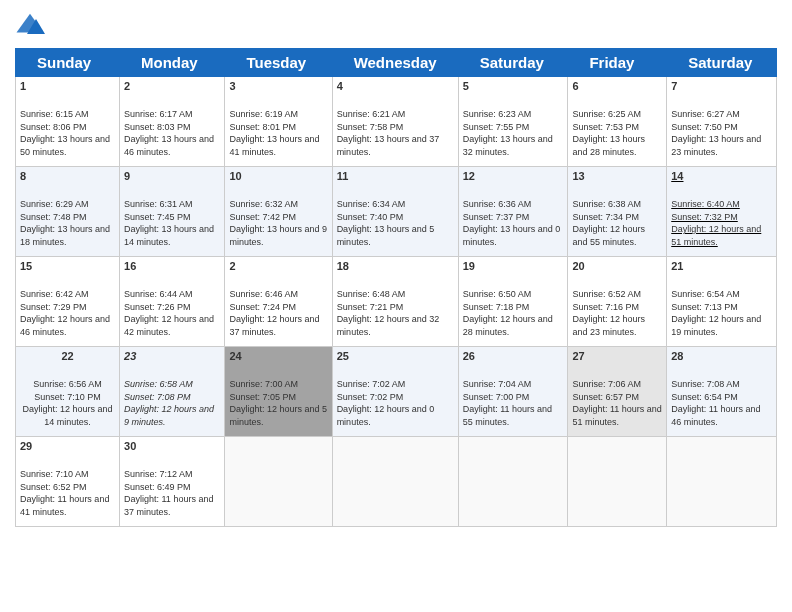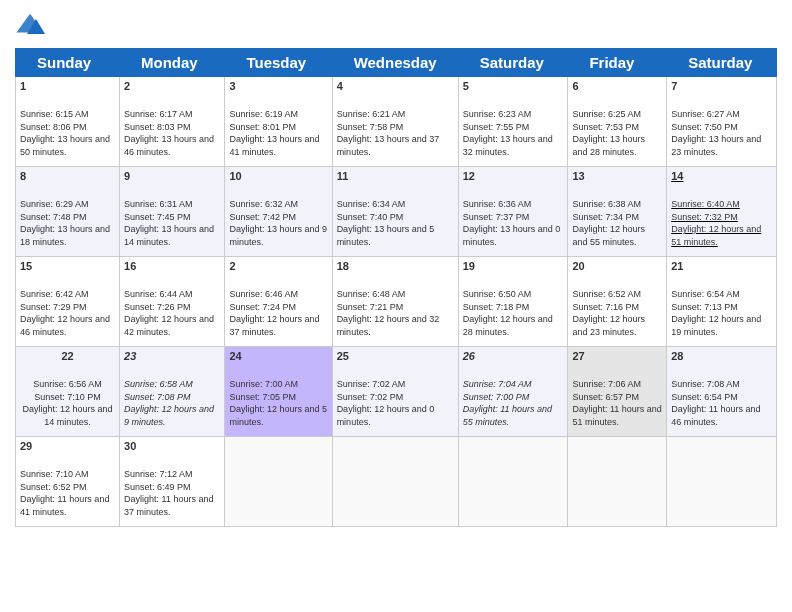--- a/index.html
+++ b/index.html
@@ -317,37 +317,37 @@
         </div>
       </td>
           <td style="background: rgb(240, 244, 250); font-style: italic;">
         <span class="day-num">23</span>
         <div class="day-info">
           Sunrise: 6:58 AM<br>
           Sunset: 7:08 PM<br>
           Daylight: 12 hours and 9 minutes.
         </div>
       </td>
-          <td style="background: #c4b5fd;">
+          <td style="background: #a3a3a3;">
         <span class="day-num">24</span>
         <div class="day-info">
           Sunrise: 7:00 AM<br>
           Sunset: 7:05 PM<br>
           Daylight: 12 hours and 5 minutes.
         </div>
       </td>
           <td style="background: rgb(240, 244, 250);">
         <span class="day-num">25</span>
         <div class="day-info">
           Sunrise: 7:02 AM<br>
           Sunset: 7:02 PM<br>
           Daylight: 12 hours and 0 minutes.
         </div>
       </td>
-          <td style="background: rgb(240, 244, 250); font-style: italic;">
+          <td style="background: rgb(240, 244, 250);">
         <span class="day-num">26</span>
         <div class="day-info">
           Sunrise: 7:04 AM<br>
           Sunset: 7:00 PM<br>
           Daylight: 11 hours and 55 minutes.
         </div>
       </td>
           <td style="background: #e5e5e5;">
         <span class="day-num">27</span>
         <div class="day-info">

